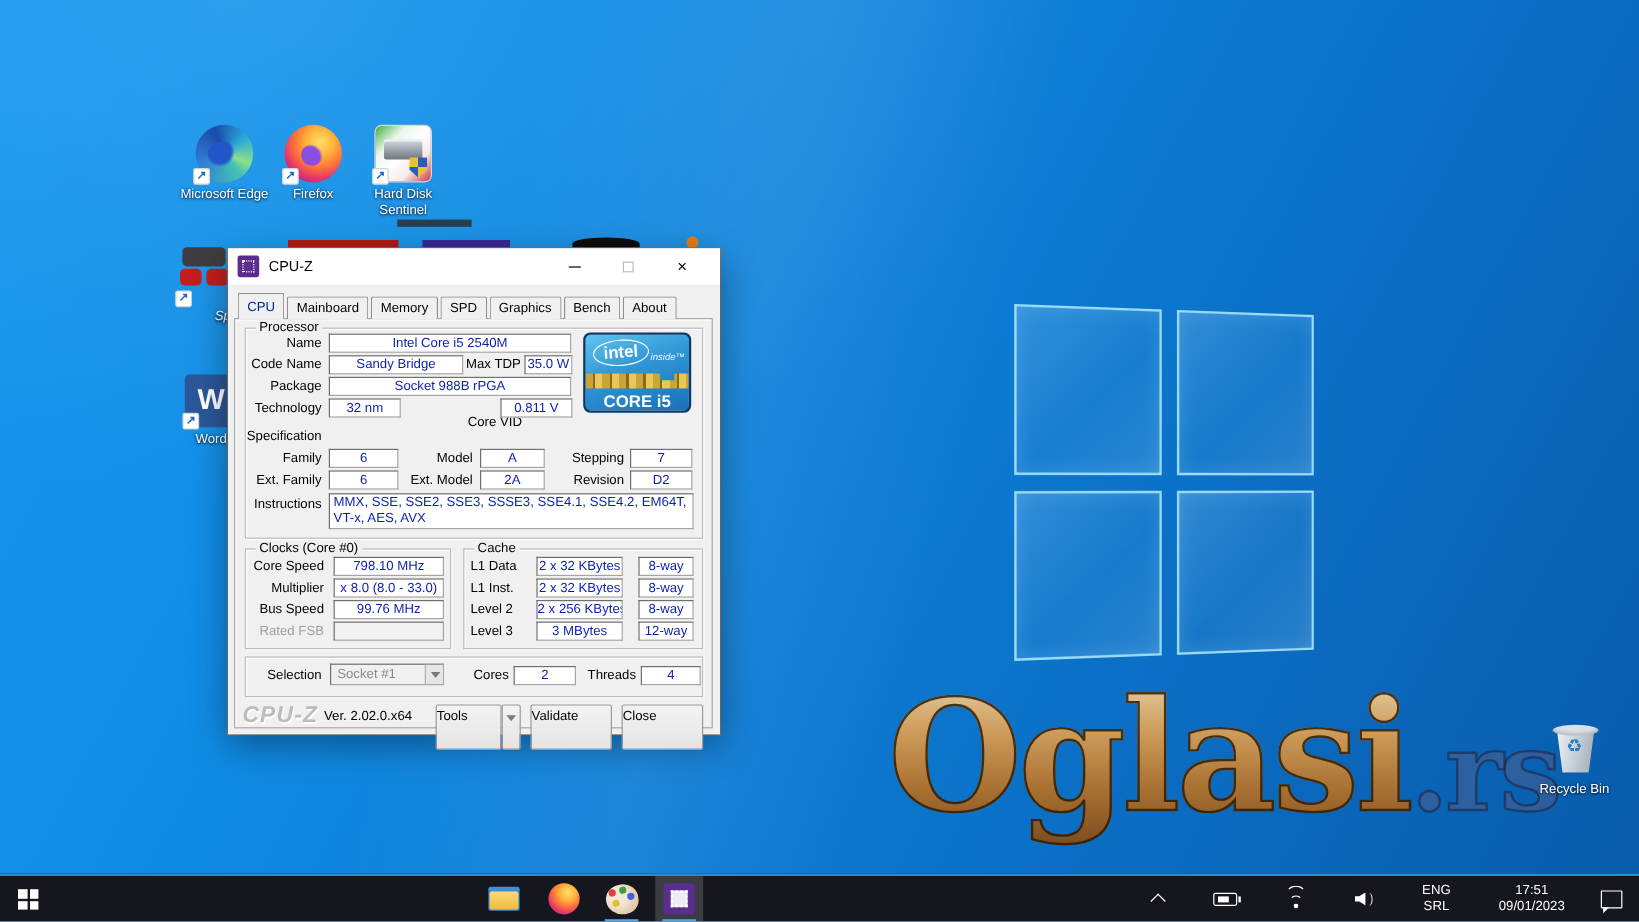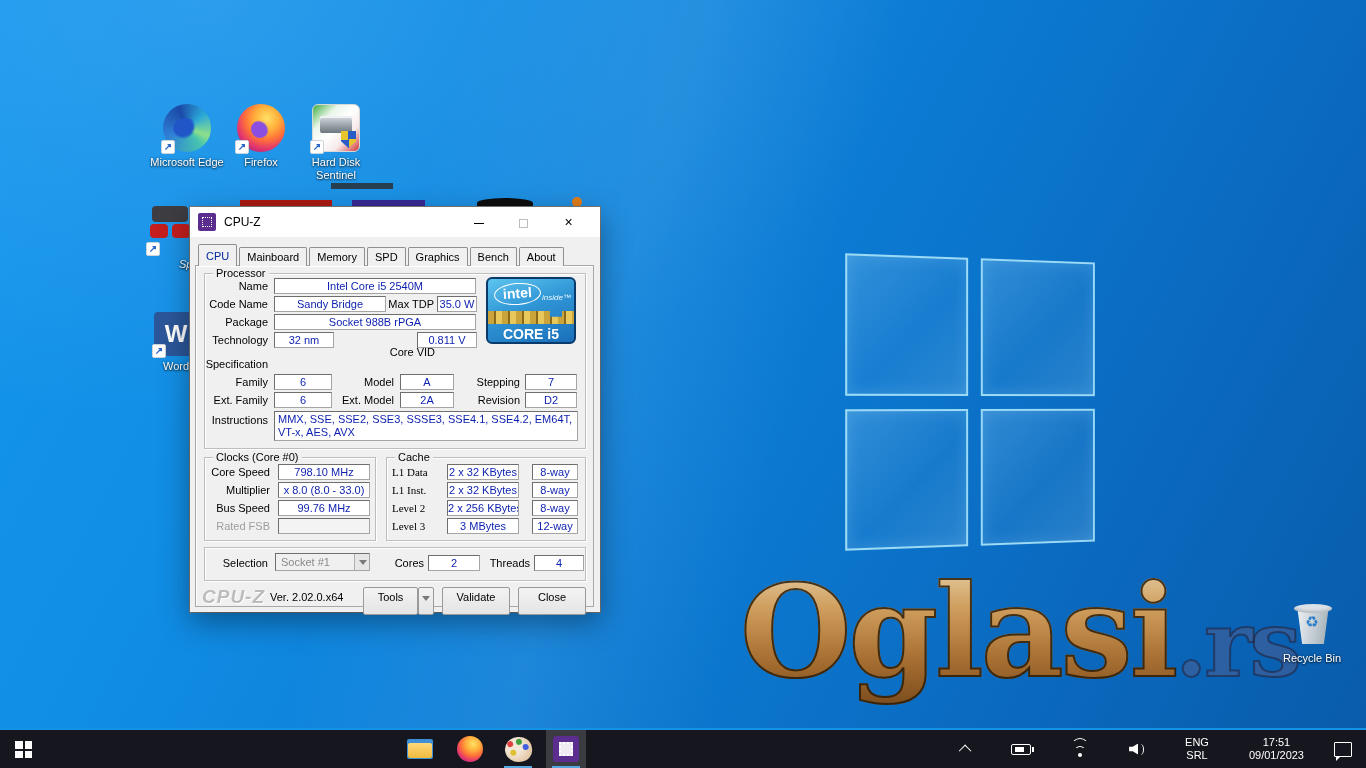--- a/index.html
+++ b/index.html
@@ -83,38 +83,38 @@
   .tab { background:#f0f0f0; border:1px solid #8f8f8f; border-bottom:none; border-radius:2px 2px 0 0;
     padding:3px 7px 3px 7px; margin-right:2px; font-size:11px; color:#000; height:19px; }
   .tab.sel { height:22px; padding-top:5px; color:#00279c; position:relative; z-index:2; background:#f0f0f0; }
   .tabpage { position:absolute; left:5px; top:58px; width:399px; height:342px; border:1px solid #a8a8a8;
     background:#f0f0f0; box-shadow: inset 1px 1px 0 #fff; }
 
   .grp { position:absolute; border:1px solid #bdbdbd; box-shadow: 1px 1px 0 #fff, inset 1px 1px 0 #fff; }
   .legend { position:absolute; top:-7px; left:8px; background:#f0f0f0; padding:0 3px; font-size:11px; color:#000; }
 
   .lbl { position:absolute; height:14px; line-height:14px; font-size:11px; color:#000; text-align:right; }
-  .lbl.left { text-align:left;font-family:Liberation Serif, serif; }
+  .lbl.left { text-align:left; }
   .lbl.gray { color:#9e9e9e; }
   .fld { position:absolute; height:16px; line-height:14px; background:#fff; color:#0b1fae;
     border:1px solid #a5a5a5; border-top-color:#6e6e6e; border-left-color:#6e6e6e;
     font-size:11px; text-align:center; overflow:hidden; white-space:nowrap; }
   .fld.empty { background:#f3f3f3; }
   .fld.multi { white-space:normal; line-height:13px; text-align:left; padding:1px 3px; height:30px; }
 
   .combo { position:absolute; height:18px; background:#f0f0f0; border:1px solid #a5a5a5;
     border-top-color:#6e6e6e; border-left-color:#6e6e6e; color:#8a8a8a; font-size:11px;
     line-height:16px; padding-left:5px; }
   .combo .arrowbox { position:absolute; right:0; top:0; width:15px; height:16px; background:#e6e6e6;
     border-left:1px solid #b0b0b0; }
   .tri-down { position:absolute; left:4px; top:6px; width:0; height:0;
     border-left:4px solid transparent; border-right:4px solid transparent; border-top:5px solid #7a7a7a; }
 
-  .btn { position:absolute; height:28px; background:linear-gradient(#f3f3f3,#e4e4e4); border:1px solid #9a9a9a;
-    border-radius:2px; font-size:11px; text-align:center; line-height:19px; color:#000; }
+  .btn { position:absolute; height:38px; background:linear-gradient(#f3f3f3,#e4e4e4); border:1px solid #9a9a9a;
+    border-radius:2px; font-size:11px; line-height:19px; color:#000; }
   .cpuzlogo { position:absolute; left:12px; top:379px; font-size:19px; font-weight:bold; font-style:italic;
     color:#bcbcbc; letter-spacing:1px; text-shadow:1px 1px 0 #fff; }
   .verstr { position:absolute; left:80px; top:384px; font-size:11px; color:#000; }
 
   
   .intelbox { position:absolute; left:296px; top:70px; width:90px; height:67px; border-radius:6px;
     border:2px solid #0a3a6a; overflow:hidden; background:linear-gradient(160deg,#5ec4ef 0%,#2f95d5 45%,#1a6fba 100%); }
   .intel-top { position:relative; height:32px; }
   .intel-ring { position:absolute; left:6px; top:4px; border:1.5px solid #fff; border-radius:50%;
     padding:1px 8px 3px 8px; color:#fff; font-size:14px; font-weight:bold; transform:rotate(-4deg); }

